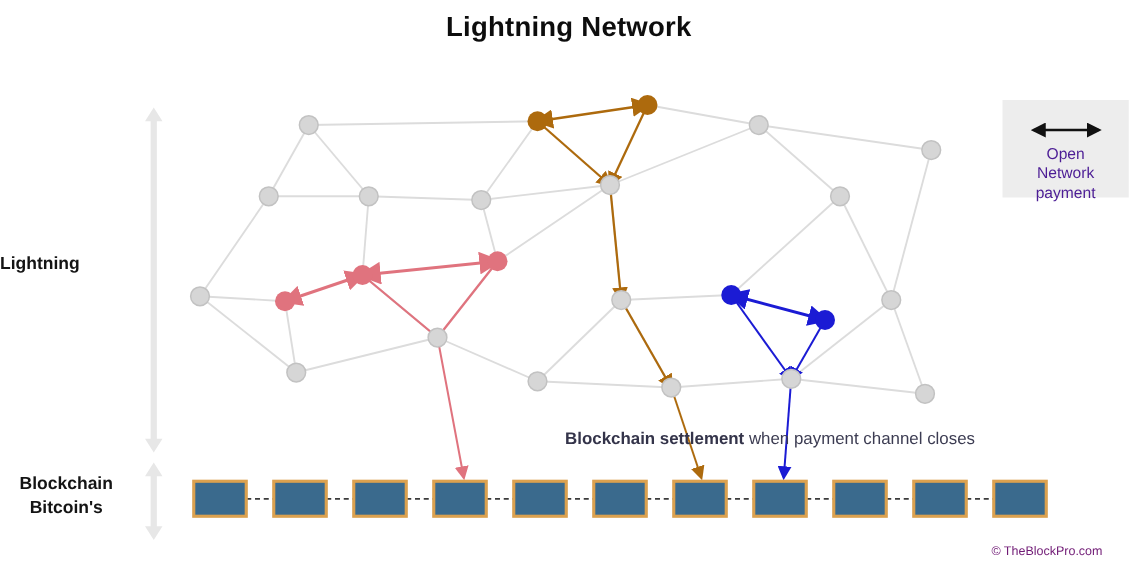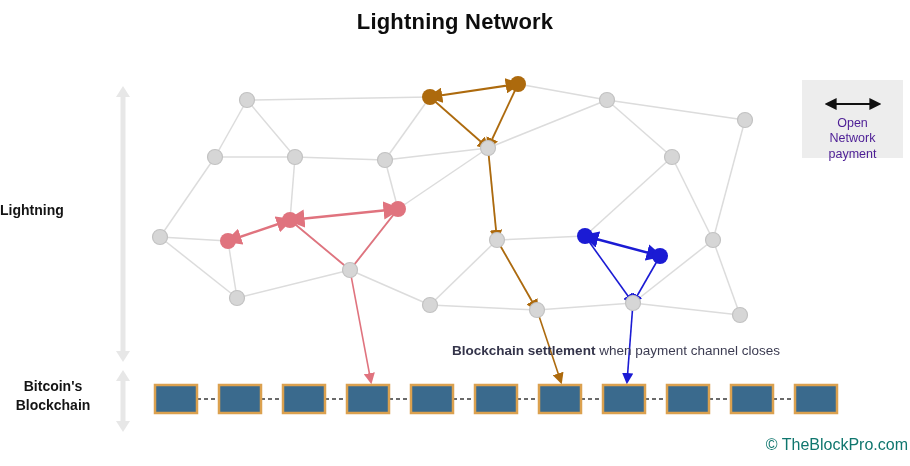--- a/index.html
+++ b/index.html
@@ -11,21 +11,21 @@
   .label-lightning{position:absolute;top:201px;left:0;width:94px;text-align:left;
     font-weight:bold;font-size:14px;line-height:19px;color:#141414;}
   .label-blockchain{position:absolute;top:377px;left:0;width:106px;text-align:center;
     font-weight:bold;font-size:14px;line-height:19px;color:#141414;}
   .legend{position:absolute;left:802px;top:80px;width:101px;height:78px;background:#ededed;
     text-align:center;padding-top:17px;box-sizing:border-box;
     font-size:12.5px;color:#4c1d95;line-height:15.5px;}
   .annotation{position:absolute;top:343px;left:150px;width:630px;text-align:right;
     font-size:13.5px;color:#3c3c52;}
   .annotation .b{font-weight:bold;color:#34344a;}
-  .footer{position:absolute;top:436px;right:2px;font-size:16px;color:#0f766e;}
+  .footer{position:absolute;top:436px;right:28px;font-size:10px;color:#701a75;}
 </style>
 </head>
 <body>
 
 <div class="canvas">
 
   <svg class="graph-svg" width="910" height="466" viewBox="0 0 910 466">
       <defs>
         <marker id="arr-open-channel-orange" viewBox="0 0 10 10" refX="8" refY="5" markerWidth="7" markerHeight="7" orient="auto-start-reverse">
           <path d="M0,0 L10,5 L0,10 z" fill="#ad6a0d"></path>
@@ -139,22 +139,22 @@
       <rect x="795" y="385" width="42" height="28" fill="#3a6a8d" stroke="#dba14f" stroke-width="2.5"></rect>
     </svg>
 
   <div class="title">Lightning Network</div>
 
   <div class="label-lightning">
     <div>Lightning</div>
   </div>
 
   <div class="label-blockchain">
+    <div>Blockchain</div>
     <div>Bitcoin's</div>
-    <div>Blockchain</div>
   </div>
 
   <div class="legend">
     <svg width="70" height="14">
       <defs>
         <marker id="leg-arr" viewBox="0 0 10 10" refX="8" refY="5" markerWidth="6" markerHeight="6" orient="auto-start-reverse">
           <path d="M0,0L10,5L0,10z" fill="#111"></path>
         </marker>
       </defs>
       <line x1="9" y1="7" x2="61" y2="7" stroke="#111" stroke-width="2" marker-start="url(#leg-arr)" marker-end="url(#leg-arr)"></line>

